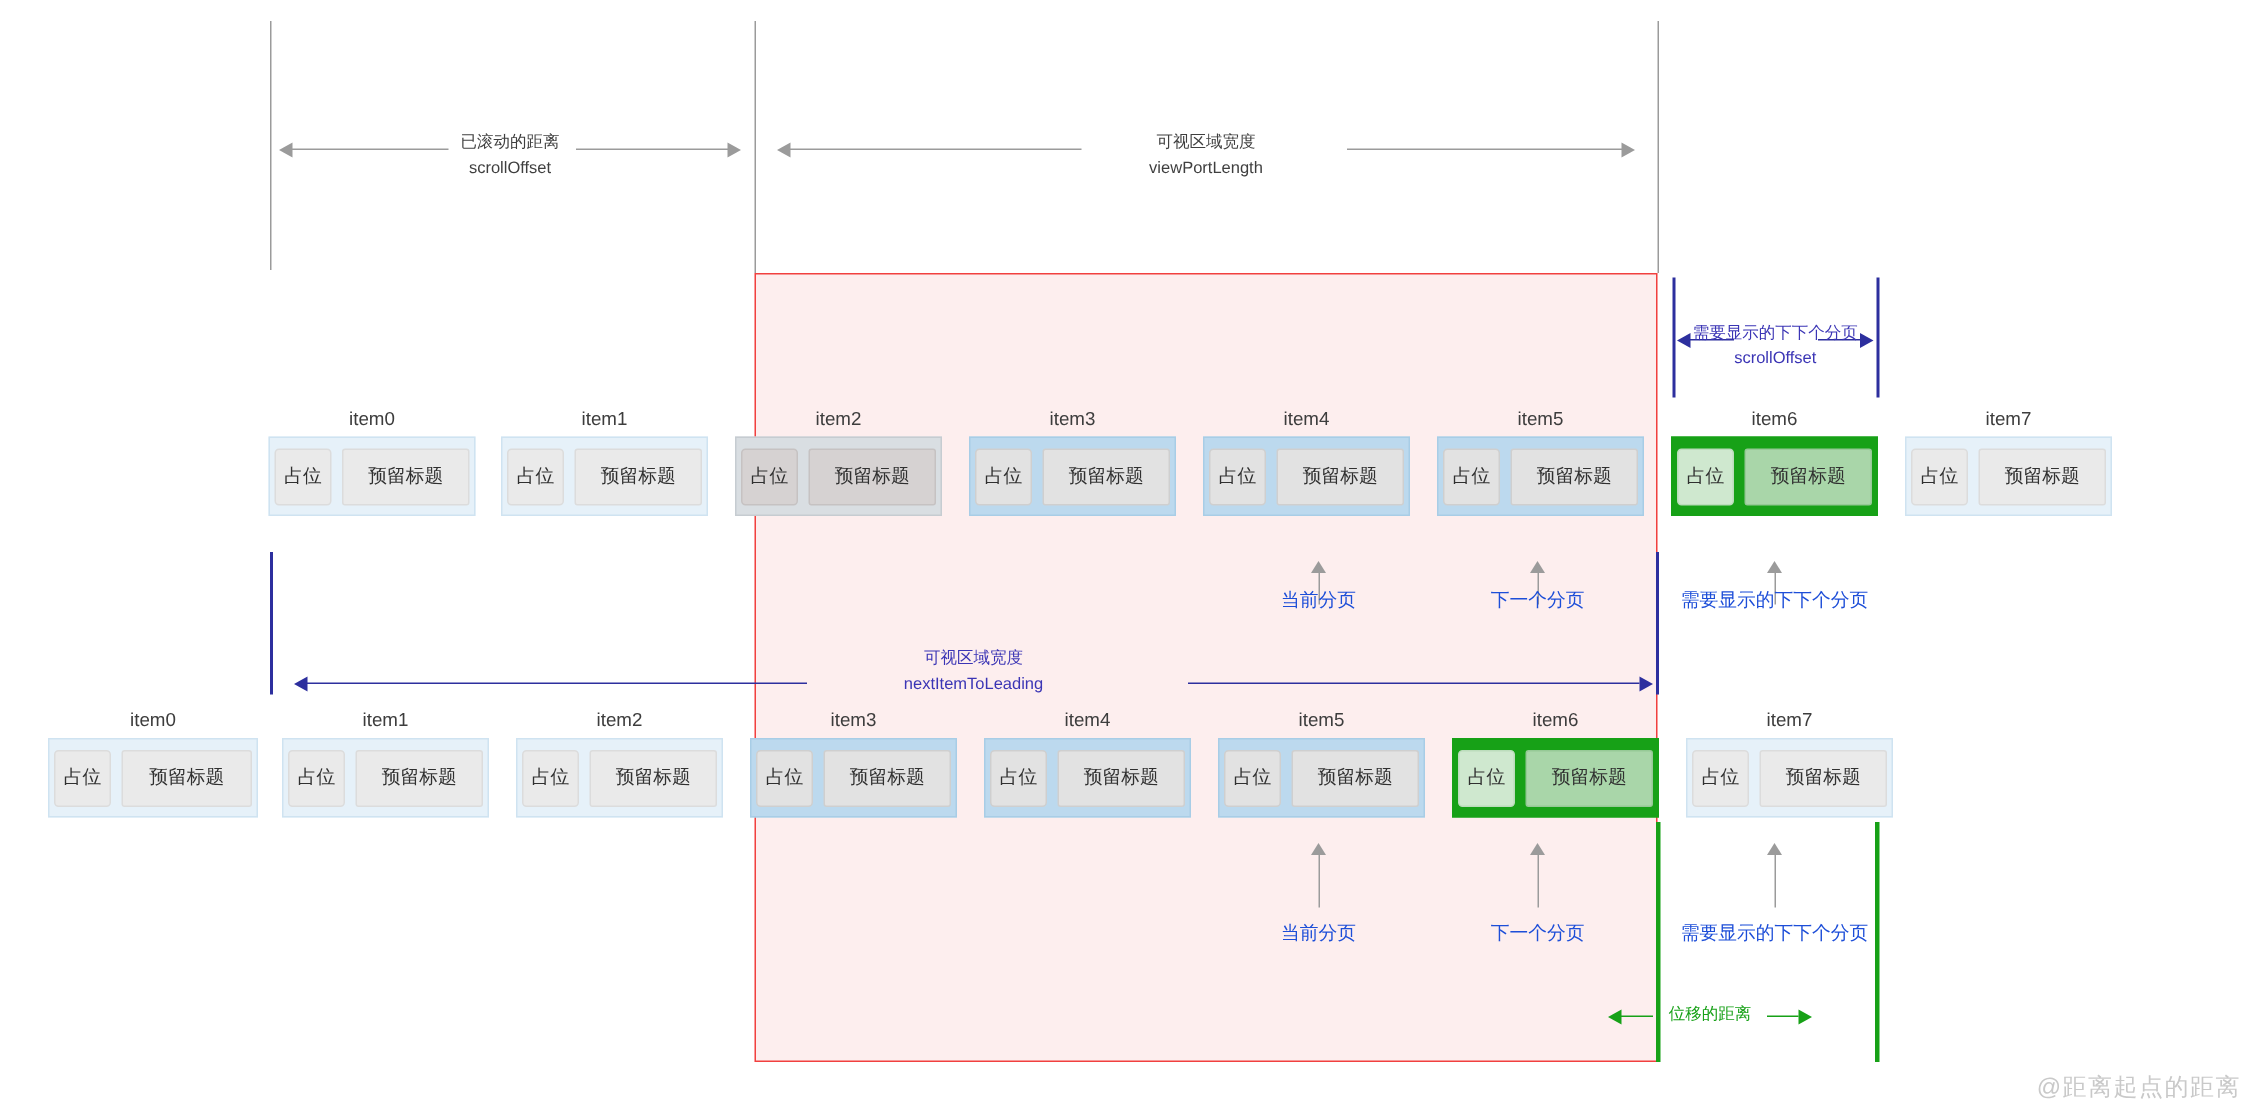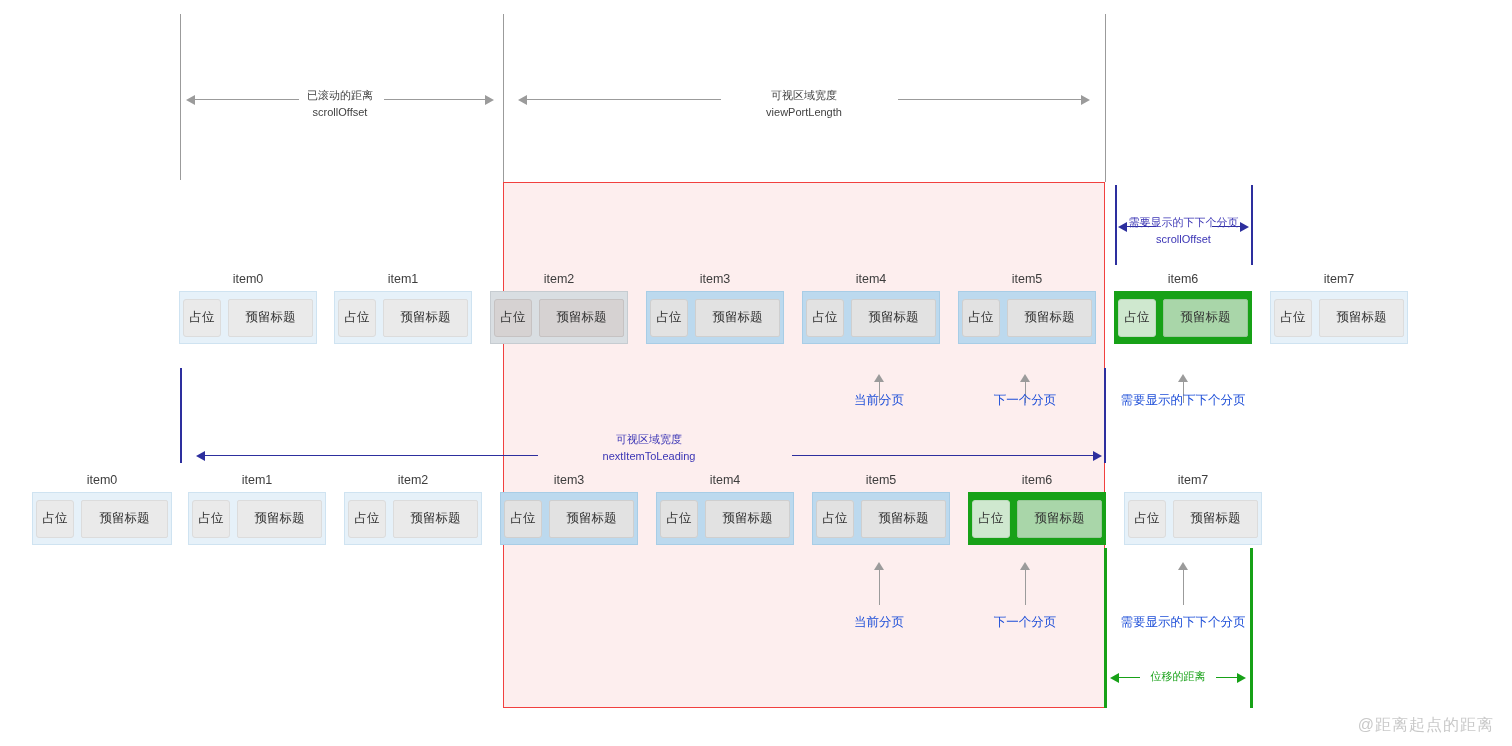--- a/index.html
+++ b/index.html
@@ -316,21 +316,21 @@
 
   <div class="abs" style="left:1183px;top:562px;">
     <div class="uphead" style="left:-5px;top:0;"></div>
     <div class="uparrow" style="left:0;top:7px;height:36px;"></div>
     <div class="caption" style="left:-73px;top:52px;width:146px;">需要显示的下下个分页</div>
   </div>
 
   <div class="abs vline-green" style="left:1104px;top:548px;height:160px;"></div>
   <div class="abs vline-green" style="left:1250px;top:548px;height:160px;"></div>
 
-  <div class="abs measure" style="left:1110px;top:677px;width:136px;font-family:Liberation Serif, serif;">
+  <div class="abs measure" style="left:1072px;top:677px;width:136px;font-family:Liberation Serif, serif;">
     <div class="m-head green left" style="left:0;"></div>
     <div class="m-line green" style="left:8px;width:22px;"></div>
     <div class="m-line green" style="left:106px;width:21px;"></div>
     <div class="m-head green right" style="right:0;"></div>
     <div class="m-label green" style="left:28px;top:-9px;width:80px;">
       <span class="cn">位移的距离</span>
     </div>
   </div>
 
   <div class="watermark">@距离起点的距离</div>

